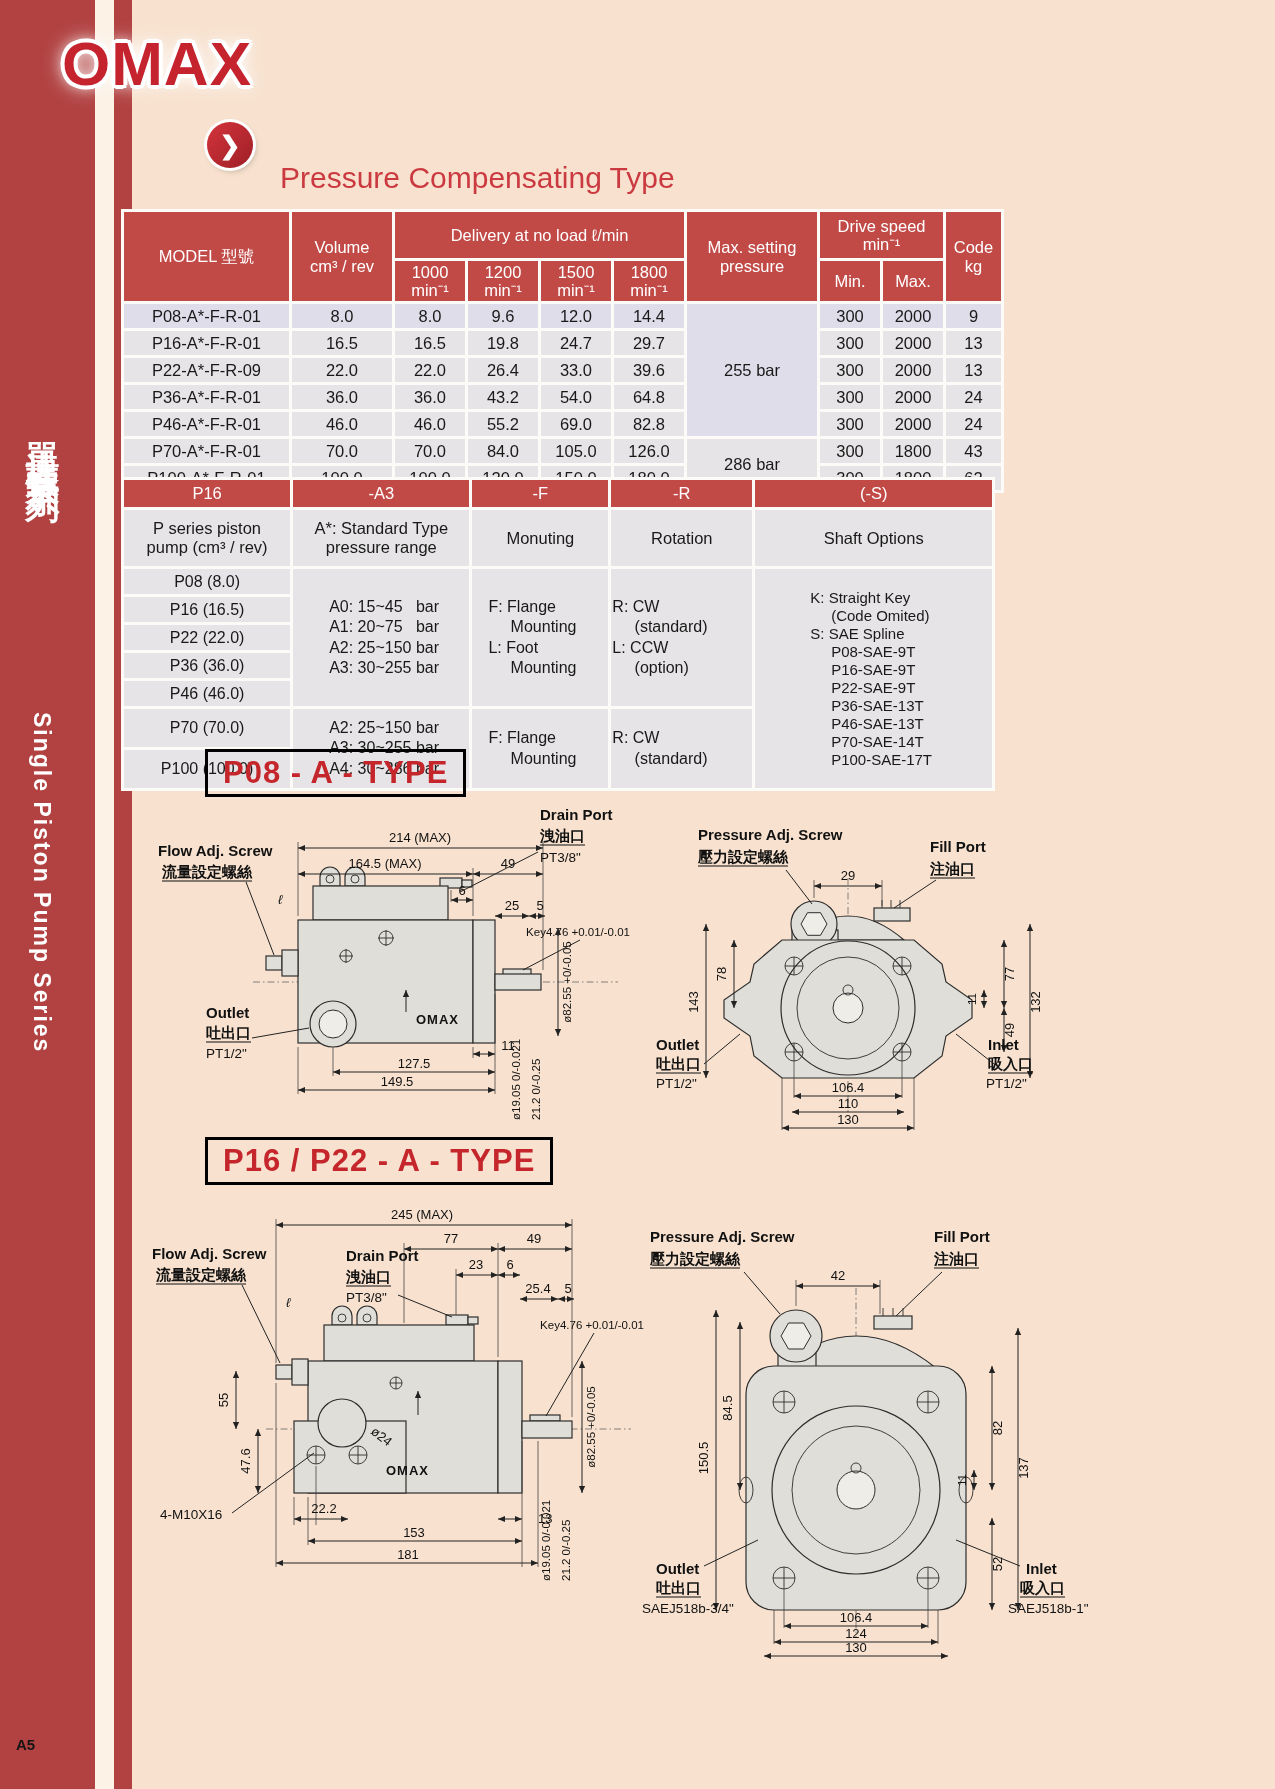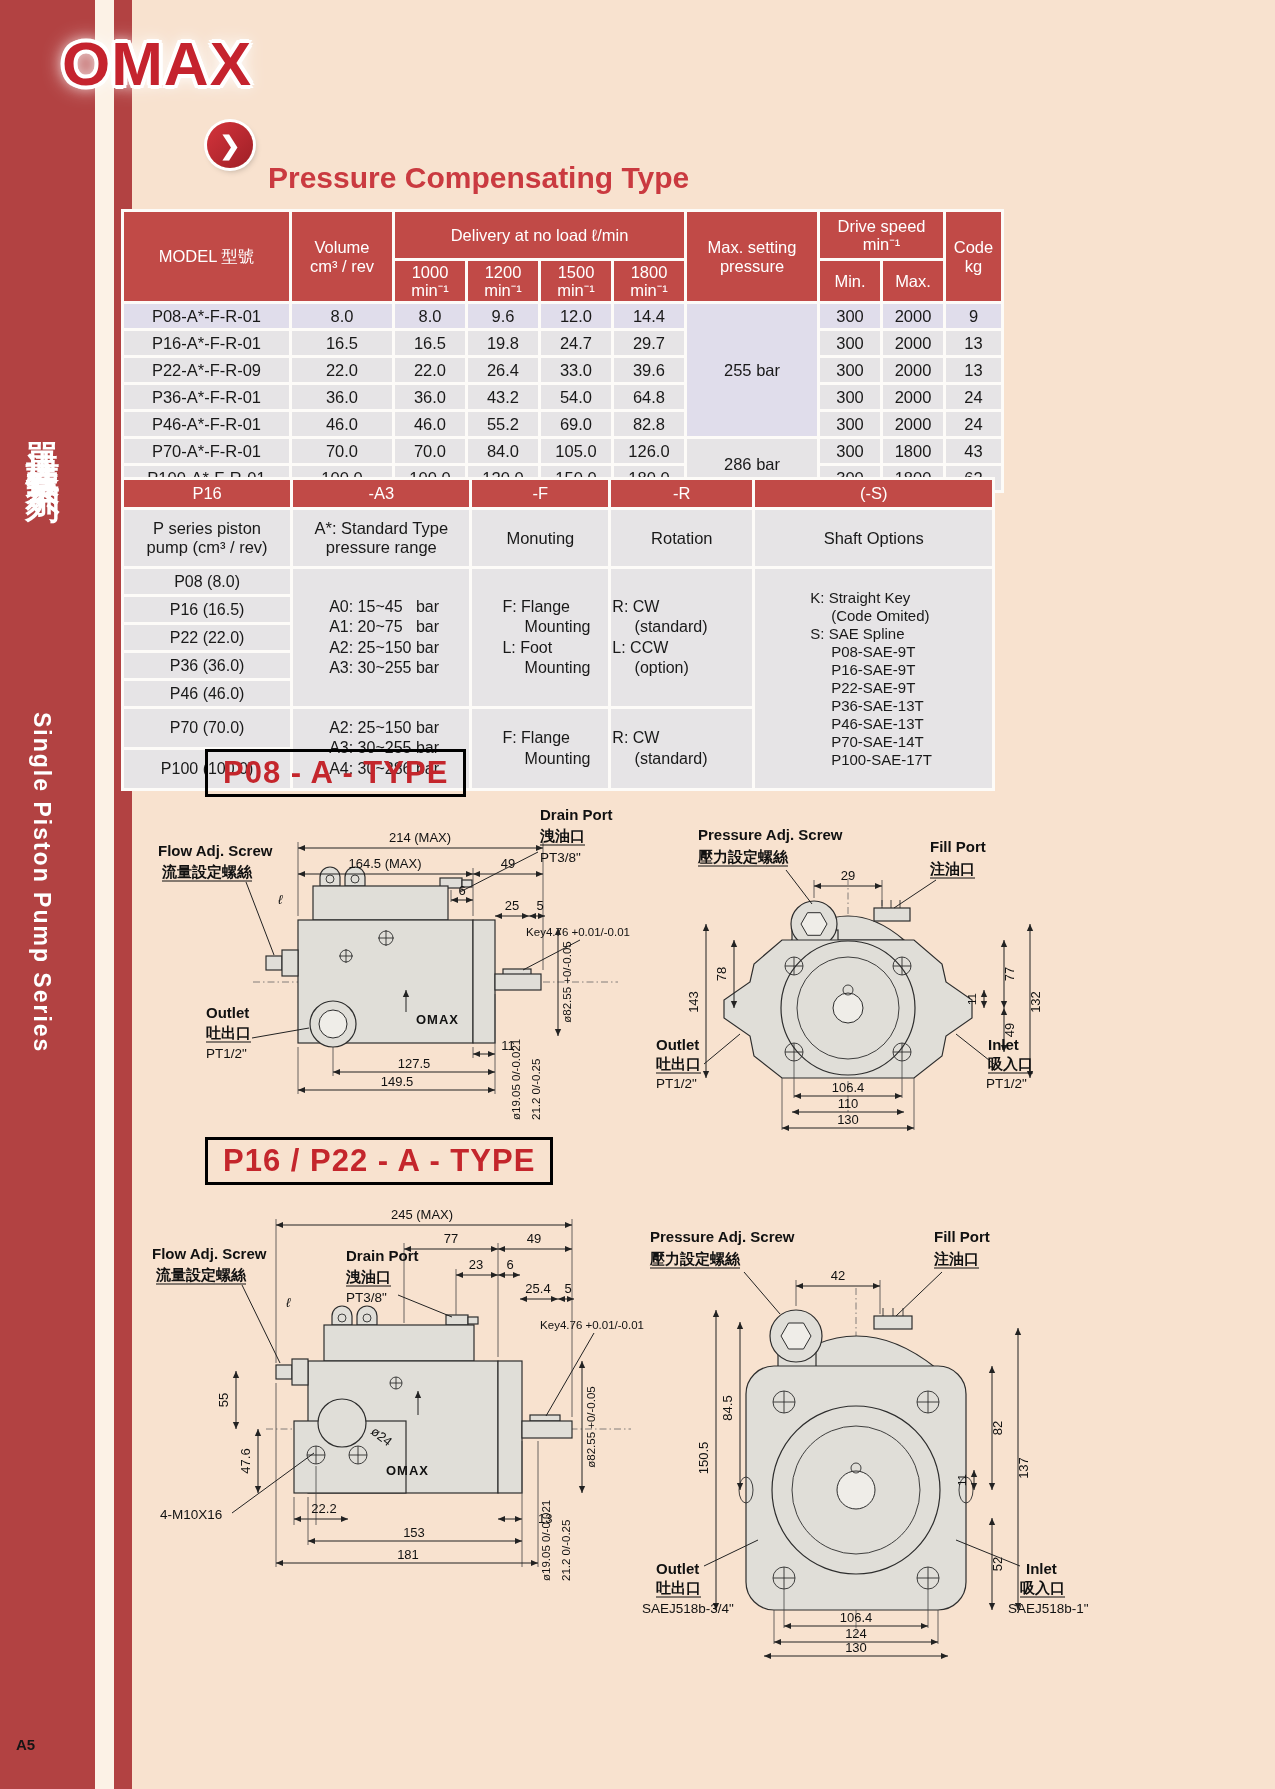--- a/index.html
+++ b/index.html
@@ -9,38 +9,38 @@
   .stripe{position:absolute;left:114px;top:0;width:18px;height:100%;background:#b24242}
   .series-zh{position:absolute;left:20px;top:415px;writing-mode:vertical-rl;font-size:34px;letter-spacing:8px;color:#fff;font-weight:600}
   .series-en{position:absolute;left:28px;top:712px;writing-mode:vertical-rl;font-size:23px;letter-spacing:2px;color:#fff;font-weight:700}
   .pagecode{position:absolute;left:16px;top:1736px;font-size:15px;font-weight:700;color:#151515}
   .logo{position:absolute;left:62px;top:28px;font-size:62px;font-weight:900;letter-spacing:1px;color:#c5232e;
         text-shadow:-3px -3px 0 #fff,3px -3px 0 #fff,-3px 3px 0 #fff,3px 3px 0 #fff,-4px 0 0 #fff,4px 0 0 #fff,0 -4px 0 #fff,0 4px 0 #fff,0 0 14px #fff,0 0 22px #fff}
   .chev{position:absolute;left:207px;top:122px;width:46px;height:46px;border-radius:50%;
         background:linear-gradient(135deg,#d4343c,#9e1f26);box-shadow:0 0 0 3px #fff,2px 3px 6px rgba(0,0,0,.25);
         color:#fff;font-size:25px;font-weight:900;display:flex;align-items:center;justify-content:center}
   .title-zh{position:absolute;left:268px;top:114px;font-size:38px;font-weight:700;color:#c7423e;letter-spacing:5px}
-  .title-en{position:absolute;left:268px;top:161px;font-size:30px;font-weight:700;color:#ca3a40}
+  .title-en{position:absolute;left:280px;top:161px;font-size:30px;font-weight:400;color:#ca3a40}
   table{position:absolute;border-collapse:separate;border-spacing:3px;table-layout:fixed;background:#fdfbf8}
   .spec{left:121px;top:209px;width:874px}
   .code{left:121px;top:477px;width:874px}
   th.hd{background:#c14a47;color:#fff;font-weight:400;font-size:16.5px;line-height:1.12;text-align:center}
   .pre{white-space:pre-line}
   .spec thead tr:first-child th{height:44px}
   .spec thead tr:last-child th{height:38px}
   .spec tbody td{background:#e6e4e6;font-size:16.5px;color:#191919;height:22px;text-align:center}
   .spec tbody tr:first-child td{background:#e0ddeb}
   .spec tbody td.pcell{background:#e6e4e6}
   .code tr:first-child th{height:25px}
   .code td{background:#e6e4e6;color:#191919;text-align:center;font-size:16px;vertical-align:middle}
   .code td.sub{height:54px;font-size:16.5px;line-height:1.15}
   .code tr.mrow td{height:23px}
   .code tr.mrow2 td{height:36px}
   .code td.blk{text-align:left;white-space:pre;line-height:1.28;font-size:16px}
-  .pl1{padding-left:36px}.pl2{padding-left:30px}.pl3{}
+  .pl1{padding-left:36px}.pl2{padding-left:16px}.pl3{}
   .pl4{padding-left:55px;font-size:15px !important;line-height:1.2 !important}
   .typebox{position:absolute;border:3px solid #000000;color:#c4262c;font-weight:800;font-size:31px;padding:3px 15px;letter-spacing:1px;background:transparent}
   #p08box{left:205px;top:749px}
   #p16box{left:205px;top:1137px}
   svg{position:absolute;overflow:visible}
   #svg-p08-side{left:148px;top:798px}
   #svg-p08-front{left:642px;top:812px}
   #svg-p16-side{left:146px;top:1183px}
   #svg-p16-front{left:628px;top:1218px}
   svg text{font-family:"Liberation Sans",sans-serif}

